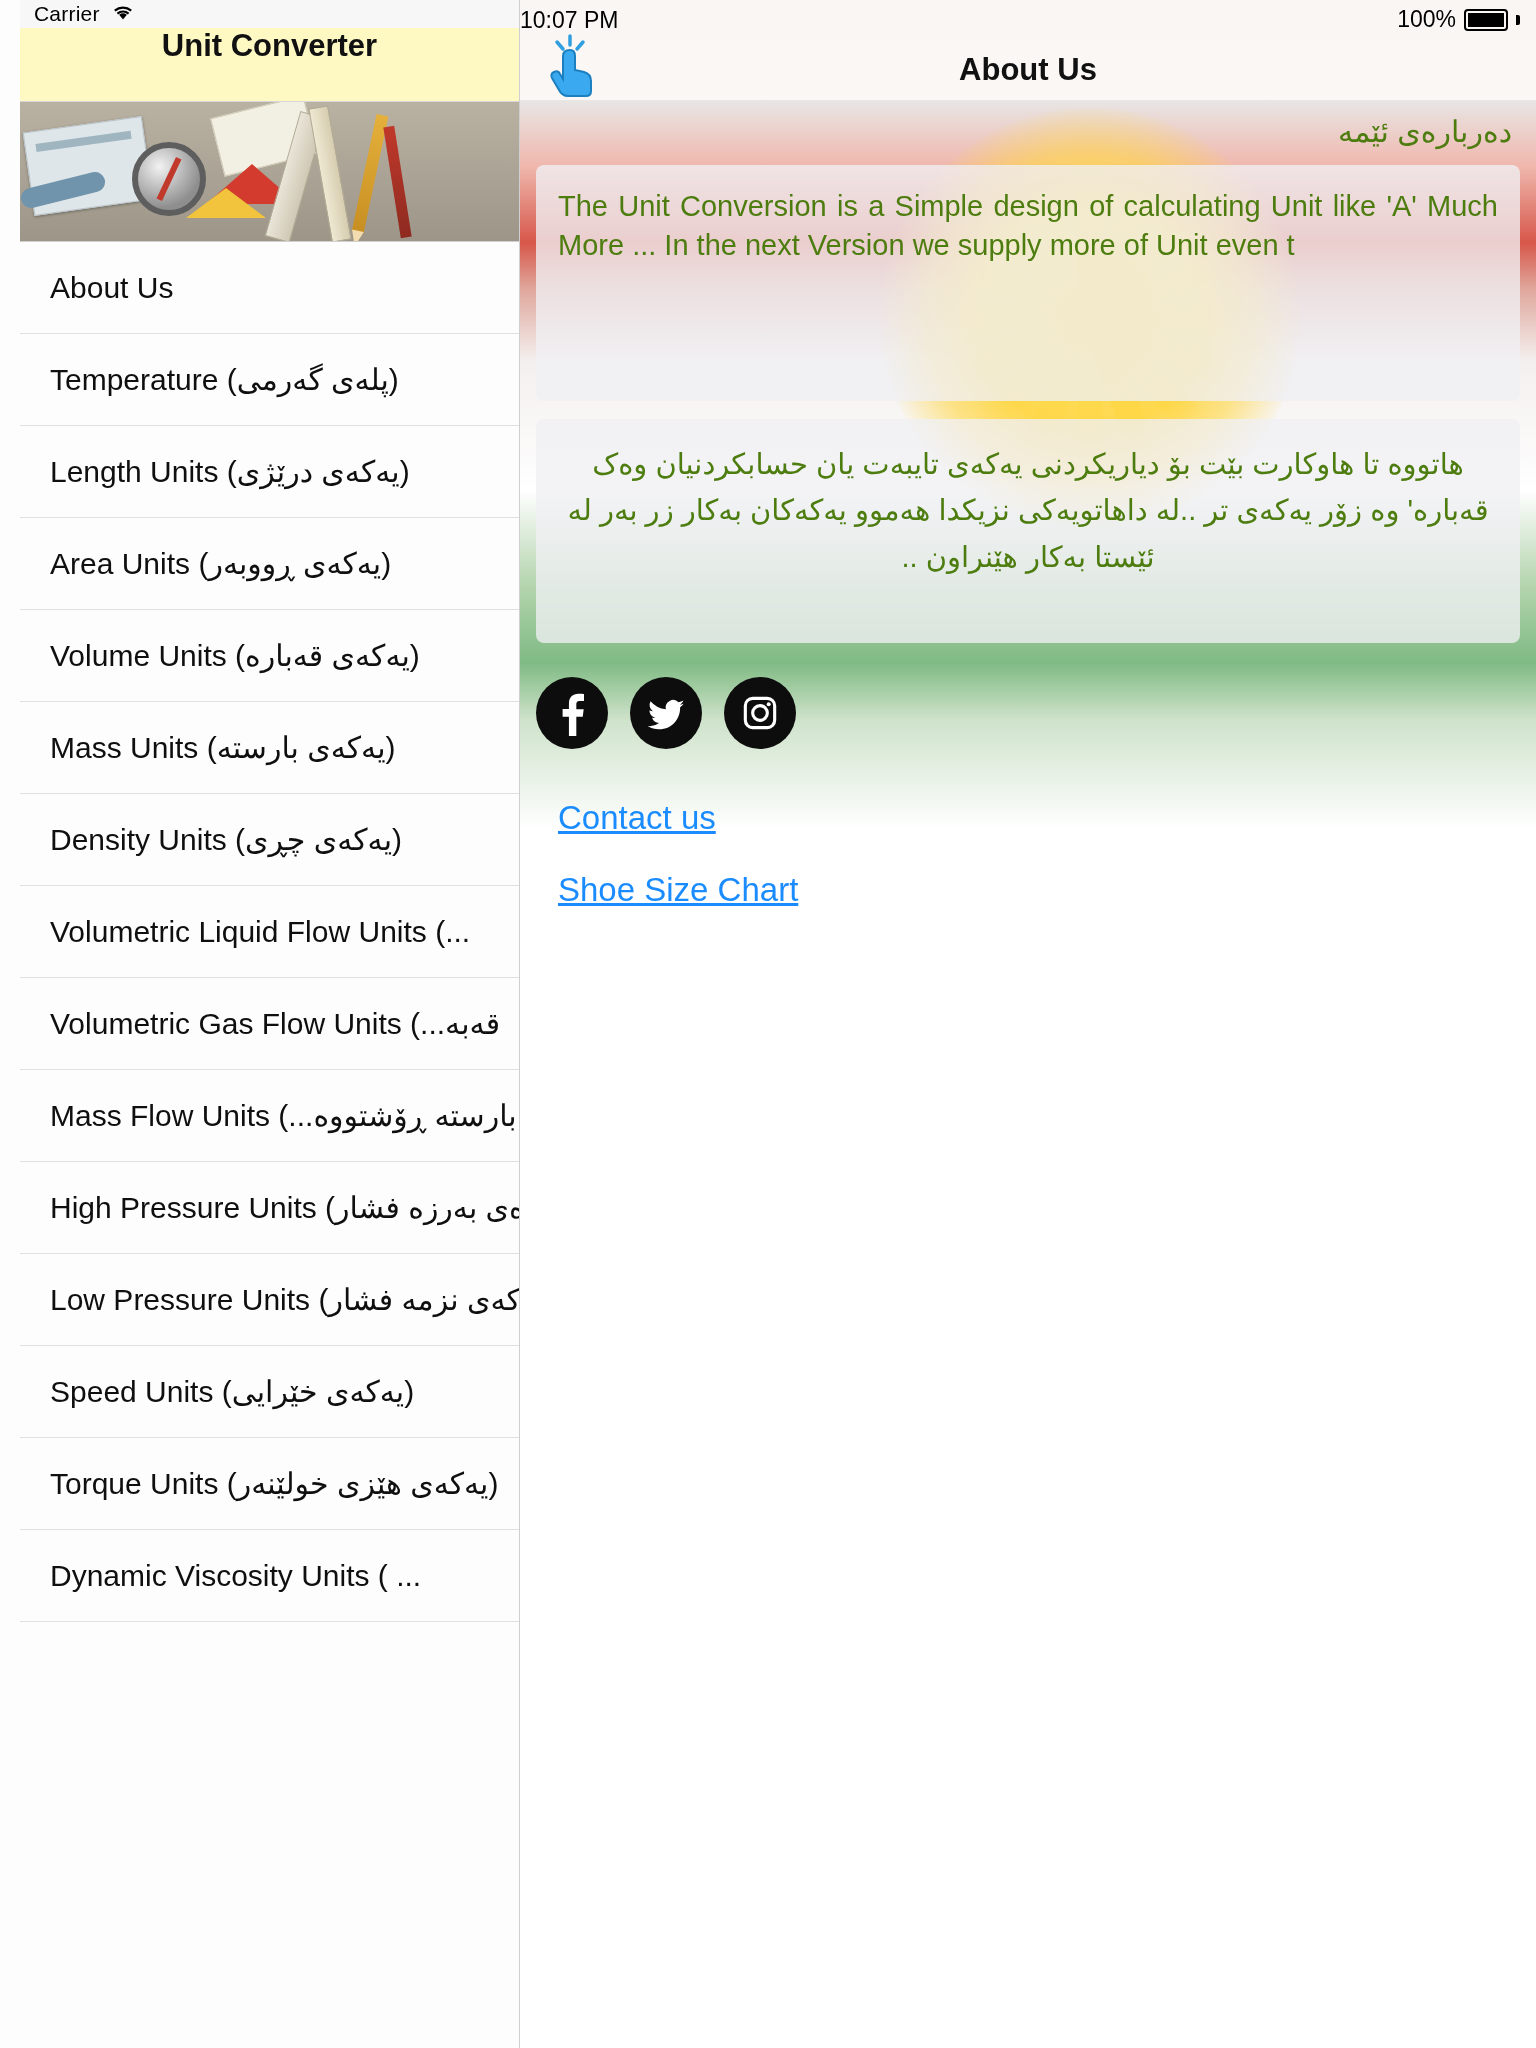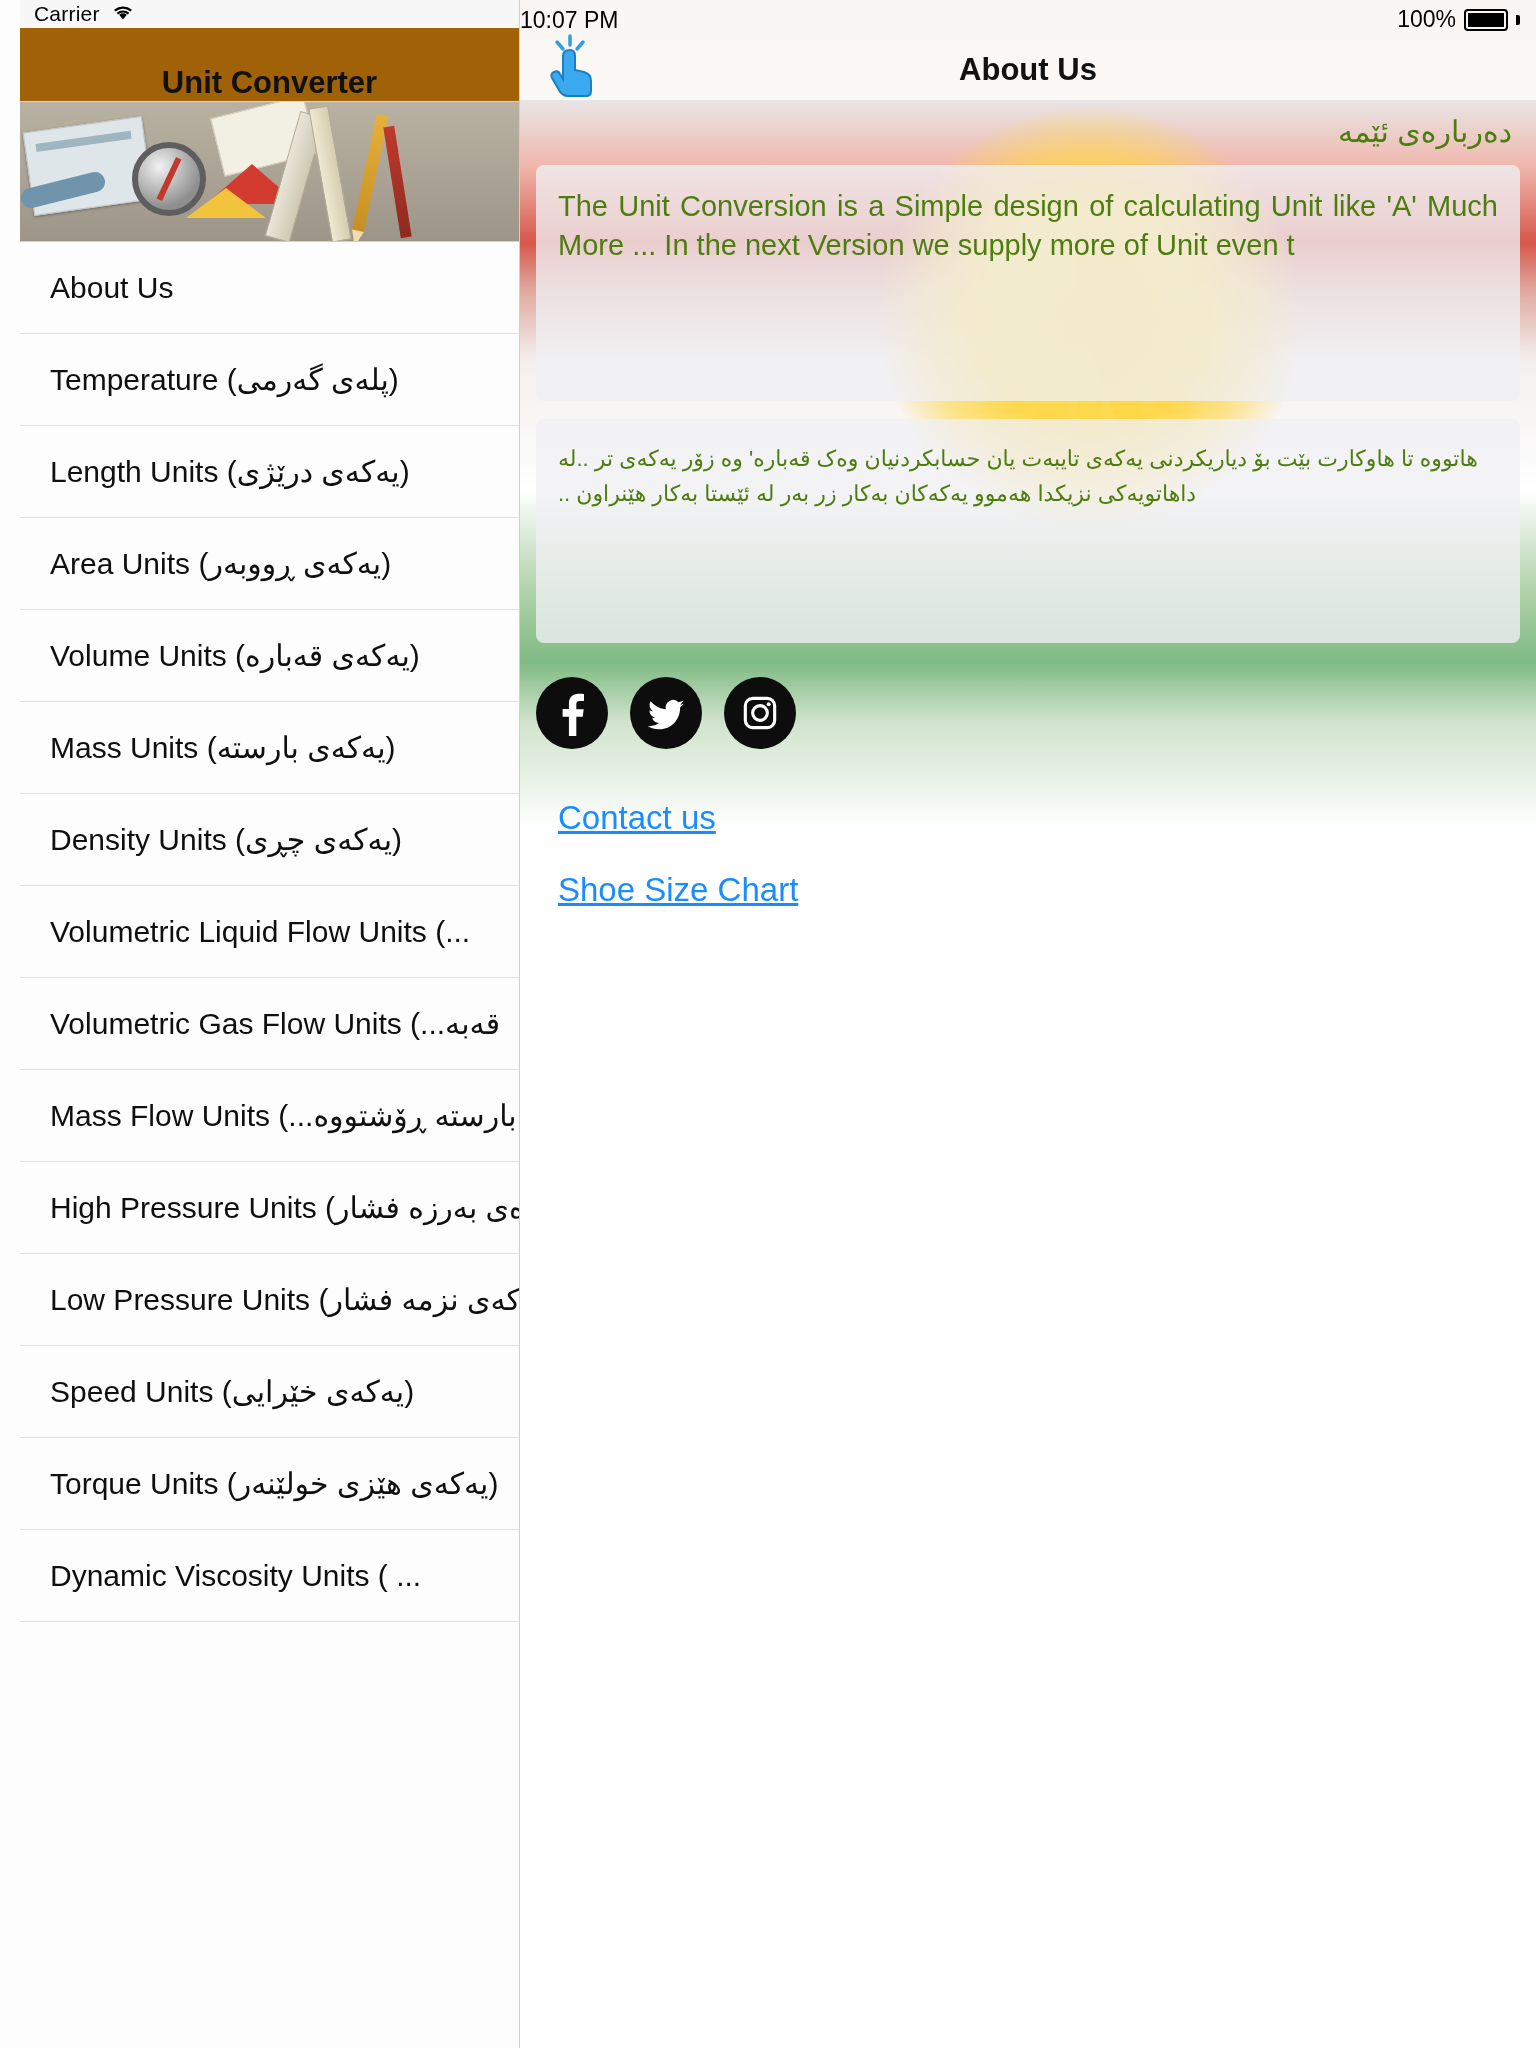--- a/index.html
+++ b/index.html
@@ -21,22 +21,22 @@
     padding-left: 20px;
   }
   .left-statusbar {
     height: 28px; background: #f7f7f7;
     display: flex; align-items: center; padding: 0 14px;
     font-size: 20px; color: #000;
   }
   .carrier-text { font-size: 21px; letter-spacing: 0.2px; }
   .wifi-icon { margin-left: 10px; display:inline-block; }
   .left-navbar {
-    height: 74px; background: #a16207;
-    display: flex; align-items: flex-end; justify-content: center;
+    height: 74px; background: #fef9c3;
+    display: flex; align-items: flex-start; justify-content: center;
     border-bottom: 1px solid #d6d6d6;
   }
   .left-navtitle { font-size: 31px; font-weight: bold; color: #111; }
   .left-header-image {
     height: 140px; width: 100%;
     background: linear-gradient(180deg, #b9b2a2 0%, #aaa395 55%, #9d9688 100%);
     position: relative; overflow: hidden;
     border-bottom: 1px solid #cfcfcf;
   }
   
@@ -113,21 +113,21 @@
     text-align: right; direction: rtl;
     font-size: 30px; color: #4d7c0f; padding: 14px 24px 8px 0;
   }
   .text-card {
     margin: 8px 16px; padding: 22px 22px;
     background: rgba(239,239,243,0.78);
     border-radius: 8px;
     color: #4d7c0f;
   }
   .text-card.en { font-size: 29px; line-height: 1.35; text-align: justify; }
-  .text-card.ar { font-size: 22px; line-height: 1.6; direction: rtl; text-align: left; }
+  .text-card.ar { font-size: 29px; line-height: 1.6; direction: rtl; text-align: center; }
   .card-en { height: 236px; overflow: hidden; }
   .card-ar { height: 224px; overflow: hidden; margin-top: 18px; }
 
   .social-row { display: flex; gap: 22px; padding: 26px 0 0 16px; }
   .social-btn { width: 72px; height: 72px; border-radius: 50%; background: #0d0d0d;
                 display: flex; align-items: center; justify-content: center; }
   .social-btn svg { display: block; }
 
   .link-row { padding: 34px 0 0 38px; }
   .link { font-size: 33px; color: #1a8cff; margin-bottom: 34px; display: inline-block; }

